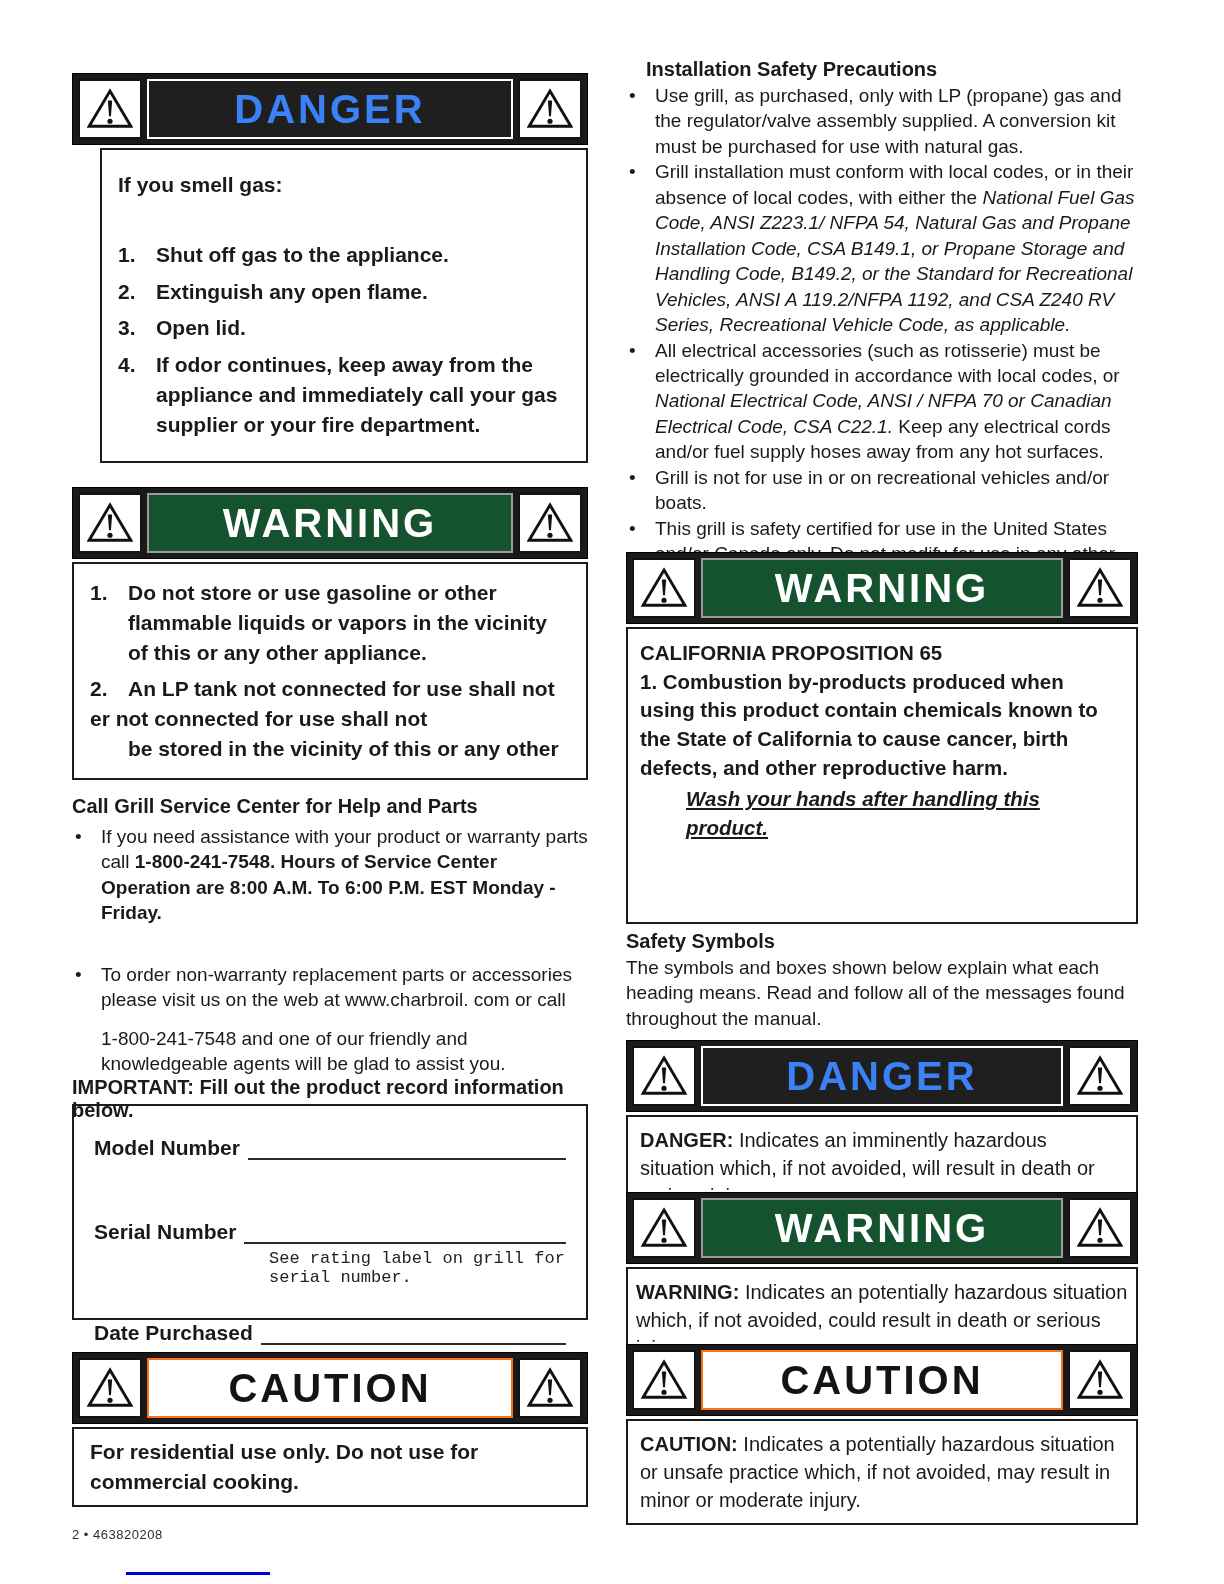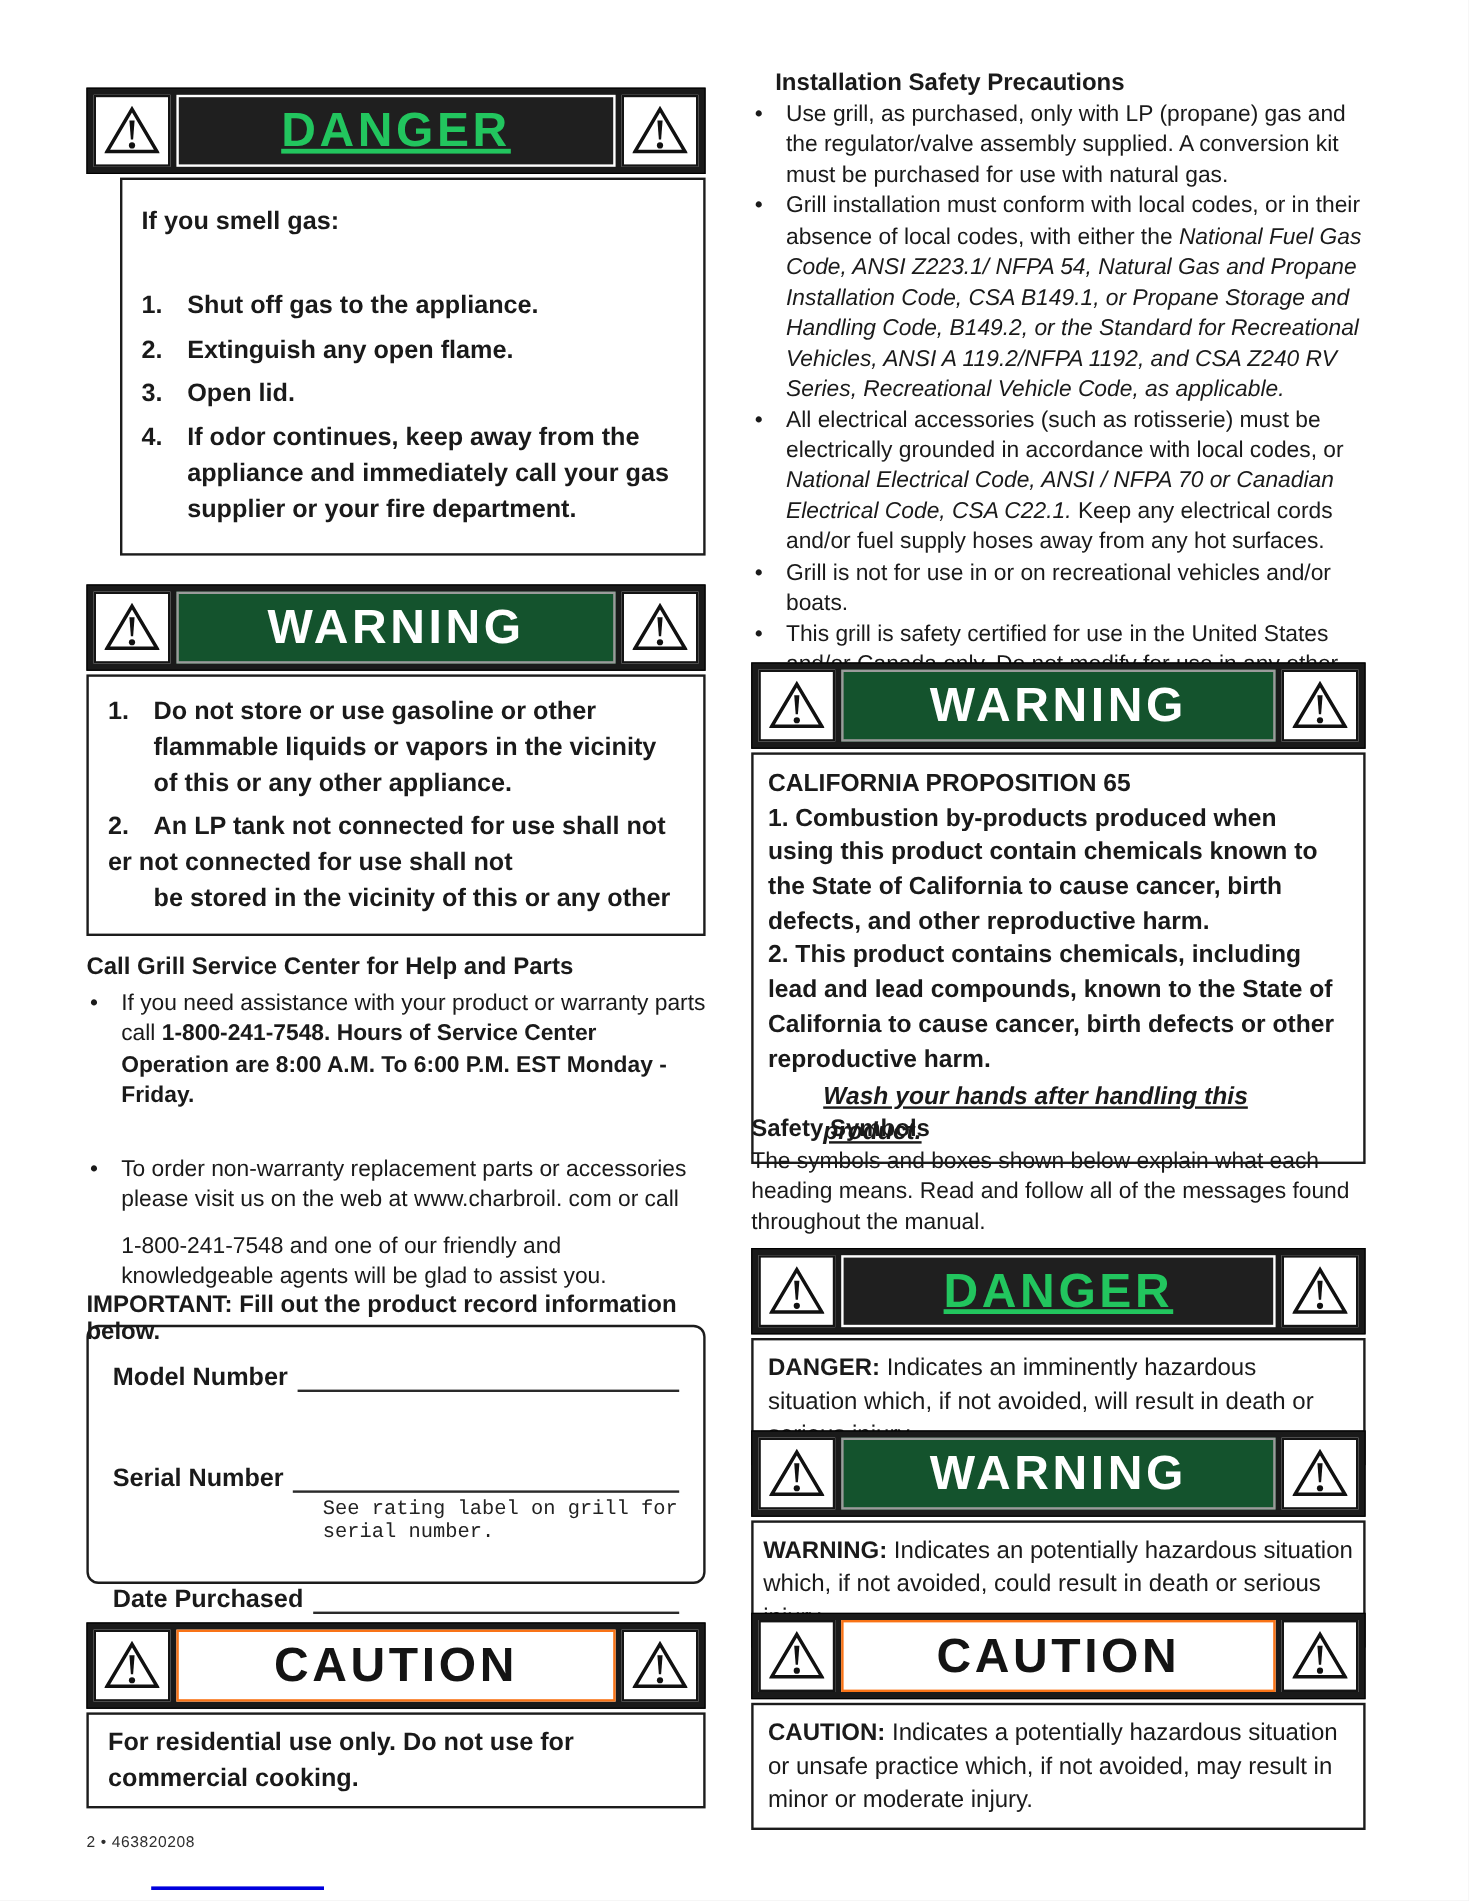--- a/index.html
+++ b/index.html
@@ -19,21 +19,21 @@
   .tri-cell {
     flex:none; width:64px; background:#fff; border:2px solid #141414;
     display:flex; align-items:center; justify-content:center; box-sizing:border-box;
   }
   .tri-cell svg { width:46px; height:42px; display:block; }
   .mid {
     flex:1; display:flex; align-items:center; justify-content:center;
     font-weight:bold; font-size:40px; letter-spacing:3px; box-sizing:border-box;
     font-stretch:condensed;
   }
-  .mid-black { background:#1f1f1f; color:#22c55e; border:2px solid #ffffff;text-decoration:underline; }
+  .mid-black { background:#1f1f1f; color:#3b82f6; border:2px solid #ffffff; }
   .mid-gray  { background:#14532d; color:#ffffff; border:2px solid #9b9b9b; }
   .mid-white { background:#ffffff; color:#141414; border:2px solid #f97316; }
 
   
   .content-box {
     border:2px solid #1c1c1c; background:#fff; margin-top:3px;
     padding:14px 16px; box-sizing:border-box;
   }
   .bold-txt { font-weight:bold; font-size:21px; line-height:1.42; }
 
@@ -163,21 +163,21 @@
       <span class="b-marker">•</span>
       <span class="b-body">
         <span style="display:block;">To order non-warranty replacement parts or accessories please visit us on the web at www.charbroil. com or call</span>
         <span style="display:block; margin-top:13px;">1-800-241-7548 and one of our friendly and knowledgeable agents will be glad to assist you.</span>
       </span>
     </div>
   </div>
 
   <div class="blk sec-heading" style="left:72px; top:1076px; width:516px; font-size:20px;">IMPORTANT: Fill out the product record information below.</div>
 
-  <div class="blk record-box" style="left:72px; top:1104px; width:516px; height:216px;border-radius:10px;">
+  <div class="blk record-box" style="left:72px; top:1104px; width:516px; height:216px;">
     <div class="rec-row">
       <span class="rec-label">Model Number</span>
       <span class="rec-line"></span>
     </div>
     <div class="rec-row" style="margin-top:60px;">
       <span class="rec-label">Serial Number</span>
       <span class="rec-line"></span>
     </div>
     <div class="rec-note">See rating label on grill for serial number.</div>
     <div class="rec-row" style="margin-top:34px;">
@@ -249,21 +249,20 @@
         <svg viewBox="0 0 64 56">
             <path d="M32 3 L61 52 L3 52 Z" fill="none" stroke="#111" stroke-width="4"></path>
             <polygon points="29,16 35,16 33.3,38 30.7,38" fill="#111"></polygon>
             <circle cx="32" cy="45" r="3.6" fill="#111"></circle>
           </svg>
       </div>
     </div>
     <div class="prop65-box" style="min-height:297px;">
       <div>CALIFORNIA PROPOSITION 65</div>
       <div>1. Combustion by-products produced when using this product contain chemicals known to the State of California to cause cancer, birth defects, and other reproductive harm.</div>
-      <div>2. This product contains chemicals, including lead and lead compounds, known to the State of California to cause cancer, birth defects or other reproductive harm.</div>
       <div class="wash">Wash your hands after handling this product.</div>
     </div>
   </div>
 
   <div class="blk" style="left:626px; top:930px; width:512px;">
     <div class="sec-heading" style="margin-bottom:2px;">Safety Symbols</div>
     <div class="body-txt">The symbols and boxes shown below explain what each heading means. Read and follow all of the messages found throughout the manual.</div>
   </div>
 
   <div class="blk" style="left:626px; top:1040px; width:512px;">

